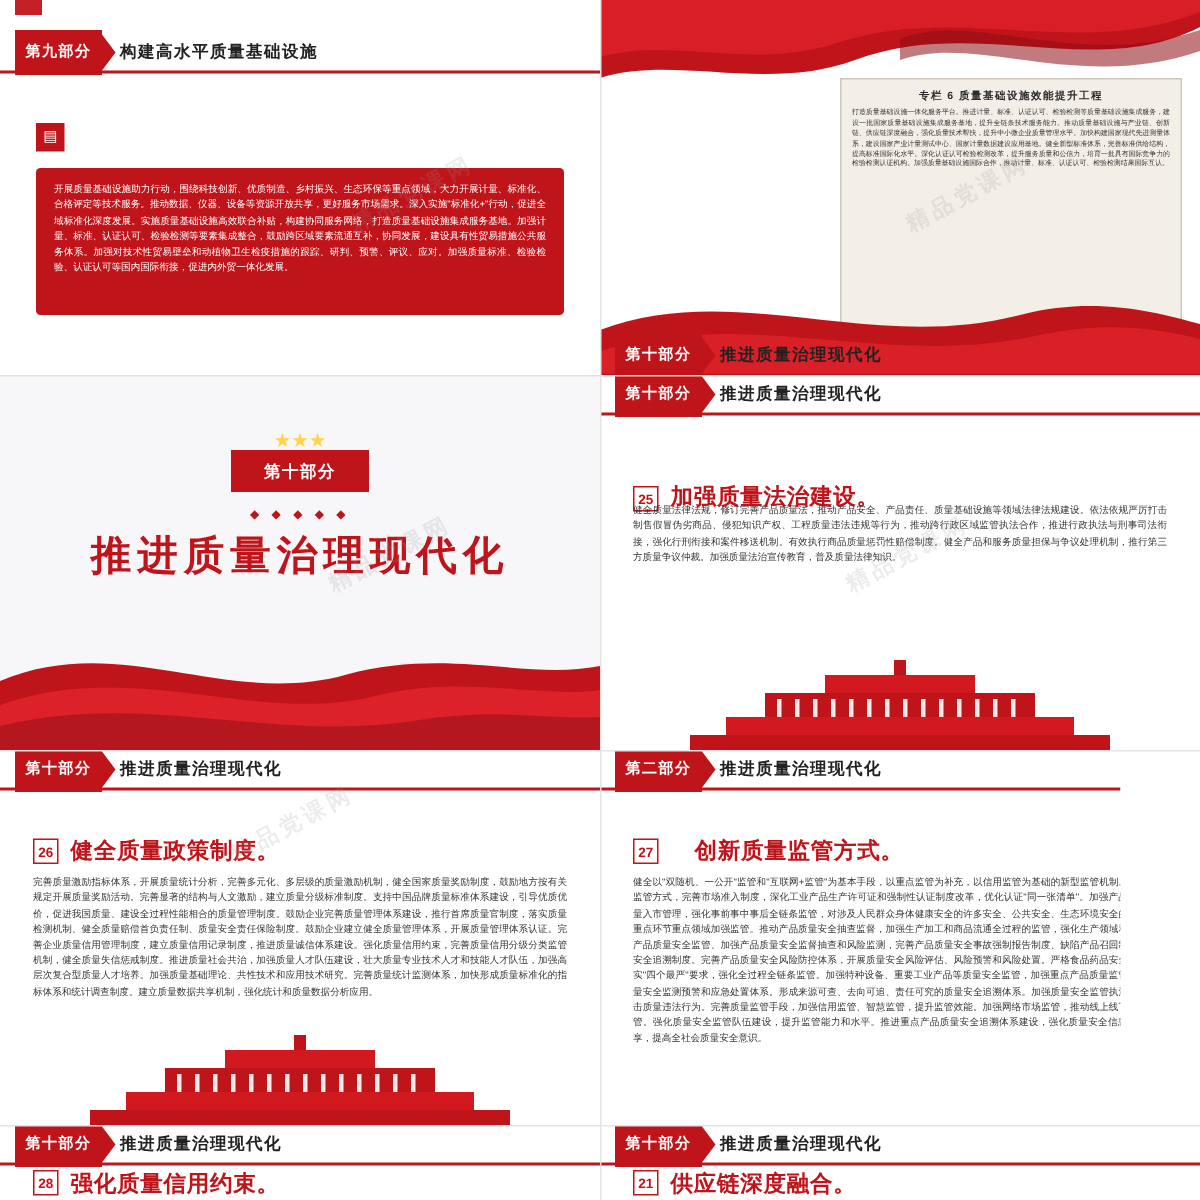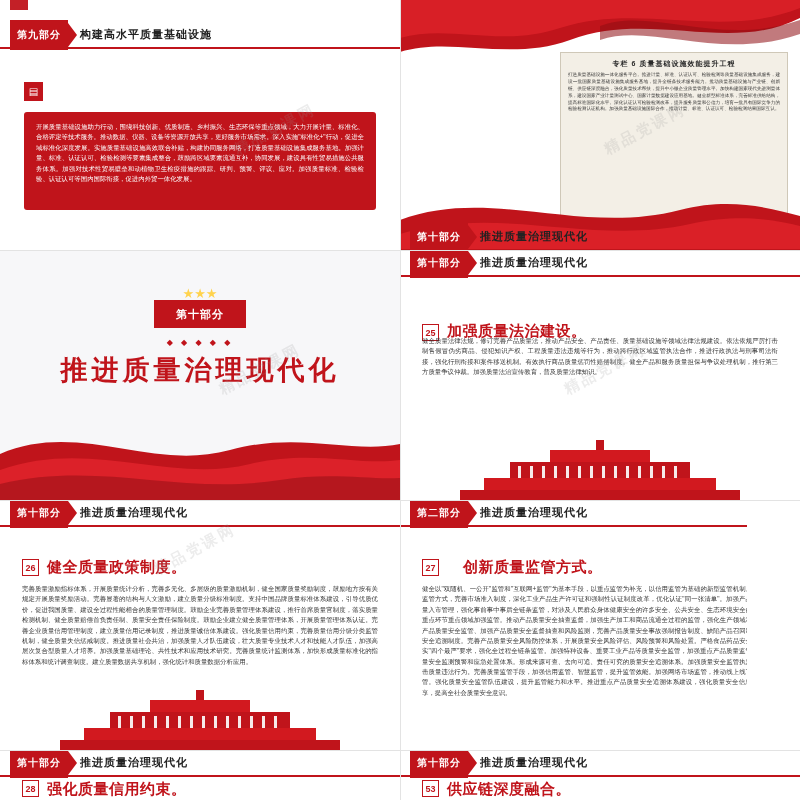--- a/index.html
+++ b/index.html
@@ -267,21 +267,21 @@
   <div class="slide" id="s8">
     <div class="hdr">
       <div class="tagwrap">
         <div class="tag">第十部分</div>
         <div class="tagtail"></div>
       </div>
       <div class="hdrtitle">推进质量治理现代化</div>
       <div class="hdrline"></div>
     </div>
     <div class="btmrow">
-      <div class="numbox">53</div>
+      <div class="numbox">21</div>
       <div class="secttitle">供应链深度融合。</div>
     </div>
 
   </div>
 
   <div class="divider-v"></div>
   <div class="divider-h" style="top:250px"></div>
   <div class="divider-h" style="top:500px"></div>
   <div class="divider-h" style="top:750px"></div>
 

